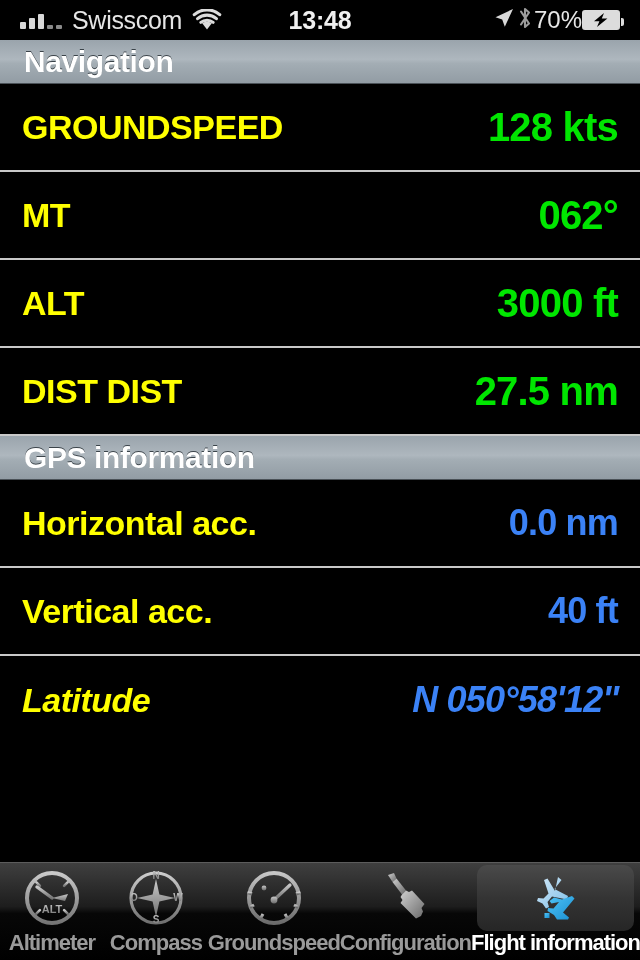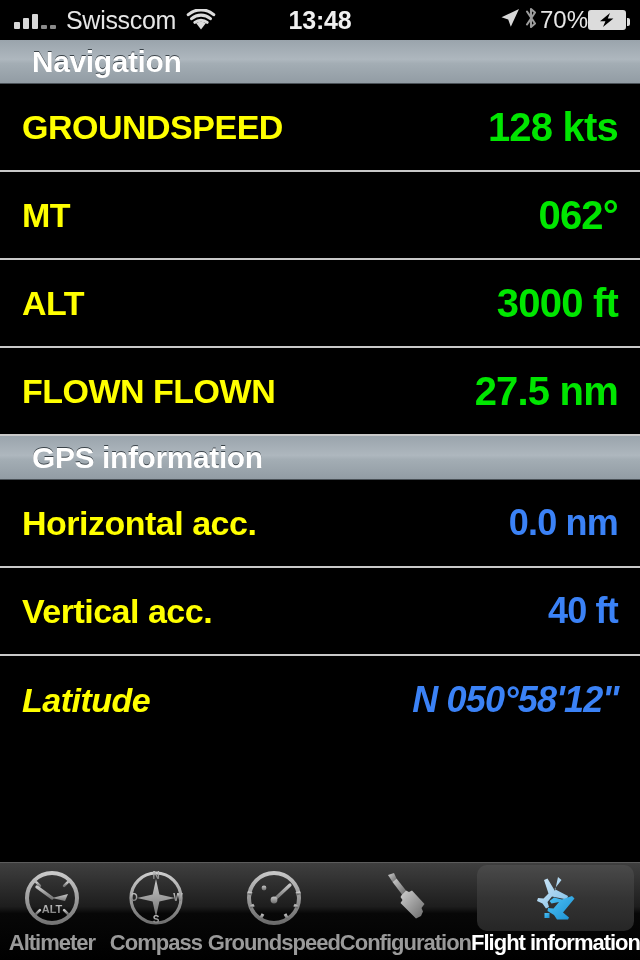--- a/index.html
+++ b/index.html
@@ -22,21 +22,21 @@
   }
 
   
   .status-bar {
     height: 40px;
     flex: 0 0 40px;
     background: #000;
     display: flex;
     align-items: center;
     position: relative;
-    padding: 0 14px;
+    padding: 0 20px;
     justify-content: flex-end;
   }
   .status-left {
     display: flex;
     align-items: center;
     gap: 10px;
   }
   .signal-bars {
     display: flex;
     align-items: flex-end;
@@ -108,21 +108,21 @@
   .content {
     flex: 1 1 auto;
     background: #000;
     overflow: hidden;
   }
 
   .section-header {
     height: 44px;
     display: flex;
     align-items: center;
-    padding-left: 32px;
+    padding-left: 24px;
     background: linear-gradient(to bottom,
                 #9aa4ac 0%,
                 #aeb7be 45%,
                 #a3adb4 55%,
                 #929ca4 100%);
     border-bottom: 1px solid #4a5157;
   }
   .section-header span {
     color: #ffffff;
     font-size: 30px;
@@ -271,21 +271,21 @@
     </div>
     <div class="row">
       <span class="label">MT</span>
       <span class="value green">062°</span>
     </div>
     <div class="row">
       <span class="label">ALT</span>
       <span class="value green">3000 ft</span>
     </div>
     <div class="row">
-      <span class="label">FLOWN FLOWN</span>
+      <span class="label">DIST DIST</span>
       <span class="value green">27.5 nm</span>
     </div>
 
     <div class="section-header">
       <span>GPS information</span>
     </div>
 
     <div class="row">
       <span class="label">Horizontal acc.</span>
       <span class="value grey">0.0 nm</span>

